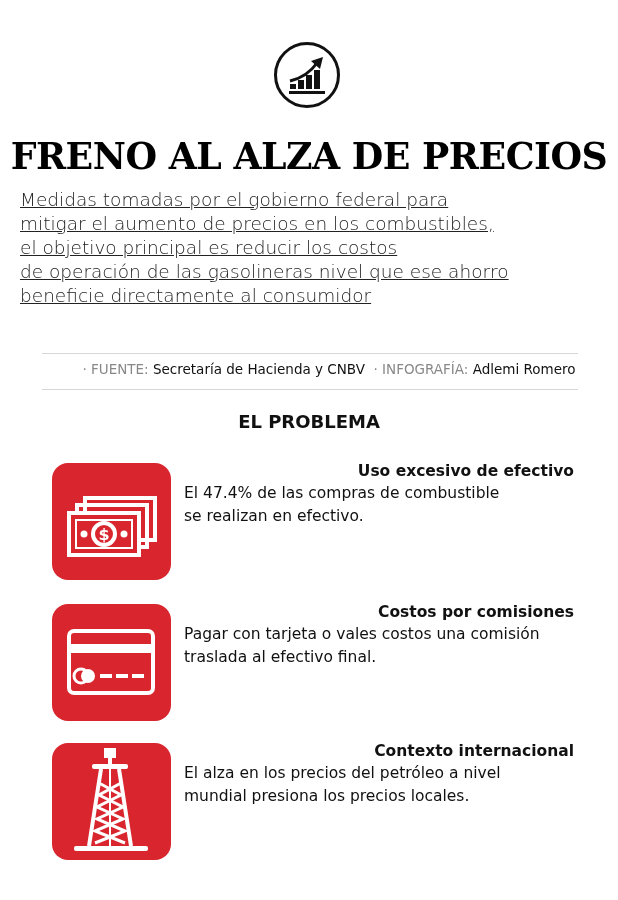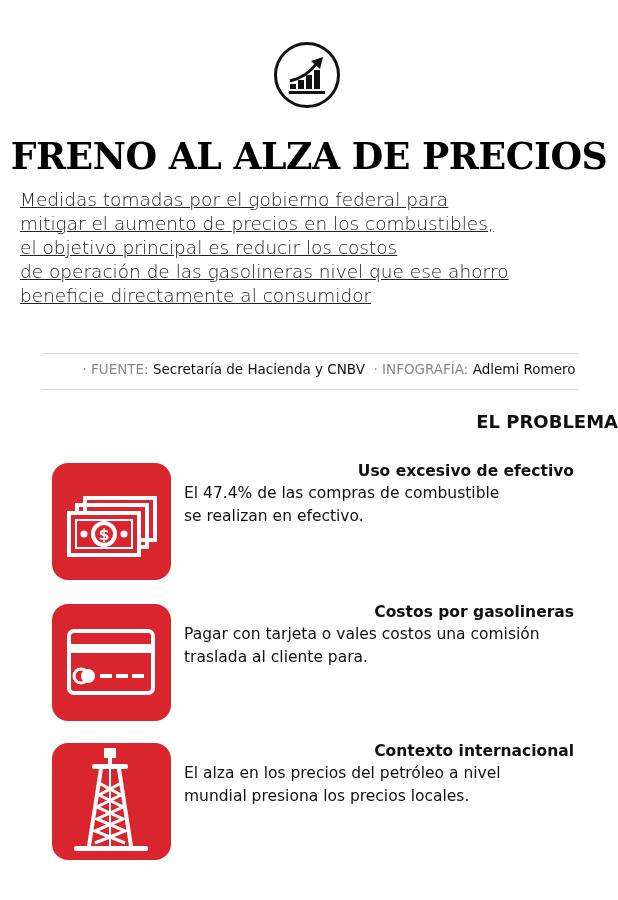--- a/index.html
+++ b/index.html
@@ -4,21 +4,21 @@
 <style>
   html, body { margin: 0; padding: 0; background: #ffffff; }
   body { width: 618px; height: 900px; position: relative; overflow: hidden; font-family: "DejaVu Sans", sans-serif; color: #1a1a1a; }
   .logo { position: absolute; left: 274px; top: 42px; width: 66px; height: 66px; box-sizing: border-box; border: 3px solid #111; border-radius: 50%; }
   .logo svg { position: absolute; left: 8px; top: 8px; }
   .title { position: absolute; left: 0; top: 134px; width: 618px; text-align: center; font-family: "DejaVu Serif", serif; font-weight: bold; font-size: 37px; letter-spacing: -0.5px; color: #000; transform: scaleX(0.98); }
   .subtitle { position: absolute; left: 20px; top: 188px; width: 578px; font-family: "DejaVu Sans", sans-serif; font-size: 18.5px; line-height: 24px; color: #222; font-weight: 300; text-decoration: underline; }
   .rule { position: absolute; left: 42px; width: 536px; height: 1px; background: #d8d8d8; }
   .credits { position: absolute; left: 0; top: 361px; width: 618px; text-align: center; font-size: 13.5px; color: #888; font-family: "DejaVu Sans", sans-serif; padding-left: 20px; }
   .credits b { color: #111; font-weight: normal; }
-  .section { position: absolute; left: 0; top: 411px; width: 618px; text-align: right; font-weight: bold; font-size: 18px; color: #111; font-family: "DejaVu Sans", sans-serif; }
+  .section { position: absolute; left: 0; top: 411px; width: 618px; text-align: center; font-weight: bold; font-size: 18px; color: #111; font-family: "DejaVu Sans", sans-serif; }
   .item-icon { position: absolute; left: 52px; width: 119px; height: 117px; background: #d9262e; border-radius: 16px; }
   .item-icon svg { position: absolute; left: 0; top: 0; }
   .item-text { position: absolute; left: 184px; width: 390px; font-family: "DejaVu Sans", sans-serif; }
   .item-title { font-weight: bold; font-size: 15.5px; line-height: 22px; color: #111; text-align: right; }
   .item-body { font-size: 15.5px; line-height: 23px; color: #111; }
 </style>
 </head>
 <body>
 
 <div class="logo">
@@ -79,23 +79,23 @@
     <rect x="17" y="27" width="84" height="62" rx="5" fill="none" stroke="#fff" stroke-width="4"></rect>
     <rect x="17" y="40" width="84" height="9" fill="#fff"></rect>
     <circle cx="29" cy="72" r="7" fill="none" stroke="#fff" stroke-width="3"></circle>
     <circle cx="36" cy="72" r="7" fill="#fff"></circle>
     <rect x="48" y="70" width="12" height="4" fill="#fff"></rect>
     <rect x="64" y="70" width="12" height="4" fill="#fff"></rect>
     <rect x="80" y="70" width="12" height="4" fill="#fff"></rect>
   </svg>
 </div>
 <div class="item-text" style="top:601px">
-  <div class="item-title">Costos por gasolineras</div>
+  <div class="item-title">Costos por comisiones</div>
   <div class="item-body">Pagar con tarjeta o vales costos una comisión</div>
-  <div class="item-body">traslada al cliente para.</div>
+  <div class="item-body">traslada al efectivo final.</div>
 </div>
 
 <div class="item-icon" style="top:743px">
   <svg width="119" height="117" viewBox="0 0 119 117">
     <rect x="52" y="5" width="12" height="10" fill="#fff"></rect>
     <rect x="56" y="15" width="4" height="6" fill="#fff"></rect>
     <rect x="40" y="21" width="36" height="5" rx="2" fill="#fff"></rect>
     <g stroke="#fff" stroke-width="4" fill="none">
       <line x1="49" y1="26" x2="37" y2="103"></line>
       <line x1="67" y1="26" x2="79" y2="103"></line>

